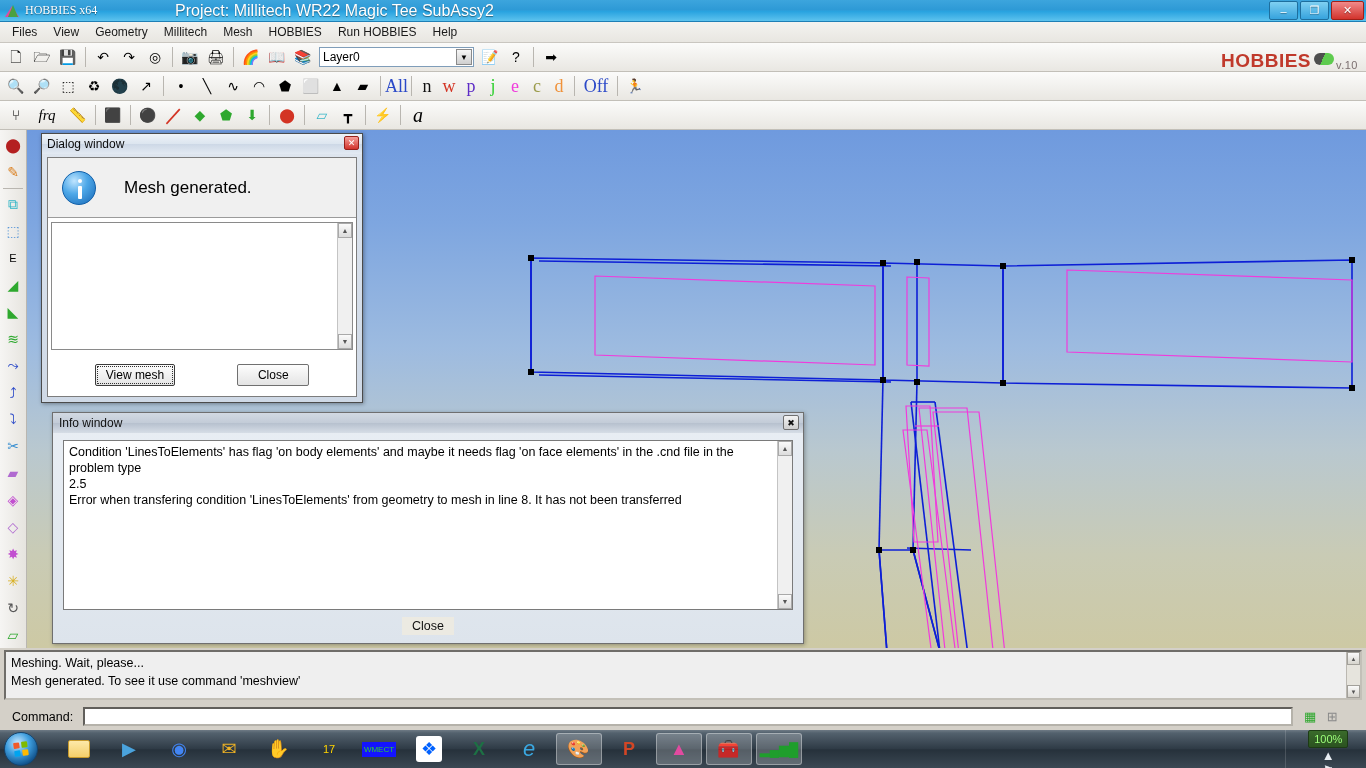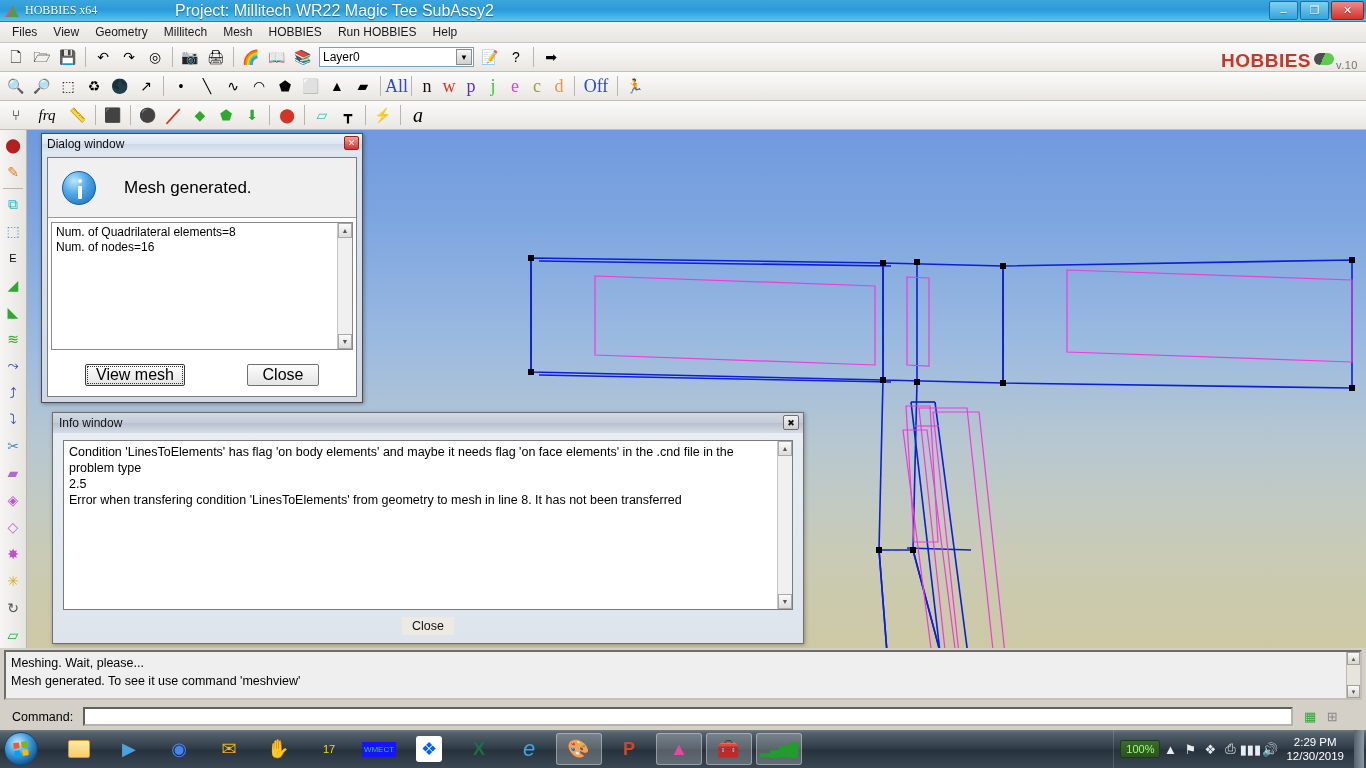--- a/index.html
+++ b/index.html
@@ -159,21 +159,21 @@
   }
   .vs-btn { height:15px; background: linear-gradient(to bottom,#fafafa,#dcdcdc);
             border:1px solid #a9a9a9; display:flex;align-items:center;justify-content:center;
             font-size:7px; color:#555; }
   .dlg-btns { position:absolute; left:0; right:0; bottom:6px; height:30px;
               display:flex; justify-content:center; gap:62px; align-items:center;}
   .btn9 {
     min-width: 72px; height: 22px; padding: 0 10px;
     border:1px solid #707070; border-radius:2px;
     background: linear-gradient(to bottom,#fdfdfd,#e4e4e4);
-    font-size:16px; display:flex;align-items:center;justify-content:center; color:#000;text-align:right;
+    font-size:12px; display:flex;align-items:center;justify-content:center; color:#000;text-align:right;
   }
   .btn9.focus { outline: 1px dotted #333; outline-offset: -3px; border-color:#3c3c3c; }
 
   
   #info-window {
     left: 52px; top: 412px; width: 752px; height: 232px;
     border: 1px solid #6f6f6f;
     background: linear-gradient(to bottom,#e9eef4,#dde4ec);
     box-shadow: 1px 1px 4px rgba(0,0,0,.3);
   }
@@ -236,21 +236,21 @@
   .orb-flag { width:15px; height:15px; position:relative; transform: rotate(-8deg);}
   .orb-flag i { position:absolute; width:6px; height:6px; display:block; border-radius:1px;}
   .tb-items { display:flex; align-items:center; margin-left: 18px; gap: 4px;}
   .tb-item {
     width: 46px; height: 32px; display:flex;align-items:center;justify-content:center;
     border-radius:3px; font-size:18px; position:relative;
   }
   .tb-item.active { background: rgba(255,255,255,.22); border:1px solid rgba(255,255,255,.35); }
   .tray {
     position:absolute; right:0; top:0; height:38px; display:flex; align-items:center;
-    border-left:1px solid rgba(255,255,255,.15); padding: 0 2px 0 6px;
+    border-left:1px solid rgba(255,255,255,.15); padding: 0 2px 0 6px; flex-direction: column;
   }
   .tray-ic { width:20px; height:20px; display:flex;align-items:center;justify-content:center;
              color:#e8edf2; font-size:13px; }
   .tray-clock { color:#fff; font-size:11.5px; line-height:14px; text-align:center; margin:0 8px 0 6px;}
   .showdesk { width: 10px; height:38px; background: linear-gradient(to right,#55626d,#8e9aa4); margin-left:2px;}
   .zoombadge {
     background: linear-gradient(to bottom,#3a6b2b,#2b5220); color:#9dff7a;
     border:1px solid #1d3b15; border-radius:2px; font-size:11px; padding:2px 5px;
     font-family:"Liberation Sans", sans-serif;
   }
@@ -462,24 +462,20 @@
     <div class="dlg-title">
       <span>Dialog window</span>
       <div class="dlg-close">✕</div>
     </div>
     <div class="dlg-body">
       <div class="dlg-head">
         <div class="info-ball"></div>
         <div class="dlg-msg">Mesh generated.</div>
       </div>
       <div class="dlg-list">
-        <div class="lines">
-          <div>Num. of Quadrilateral elements=8</div>
-          <div>Num. of nodes=16</div>
-        </div>
         <div class="vscroll">
           <div class="vs-btn">▲</div>
           <div class="vs-btn">▼</div>
         </div>
       </div>
       <div class="dlg-btns">
         <div class="btn9 focus">View mesh</div>
         <div class="btn9">Close</div>
       </div>
     </div>

